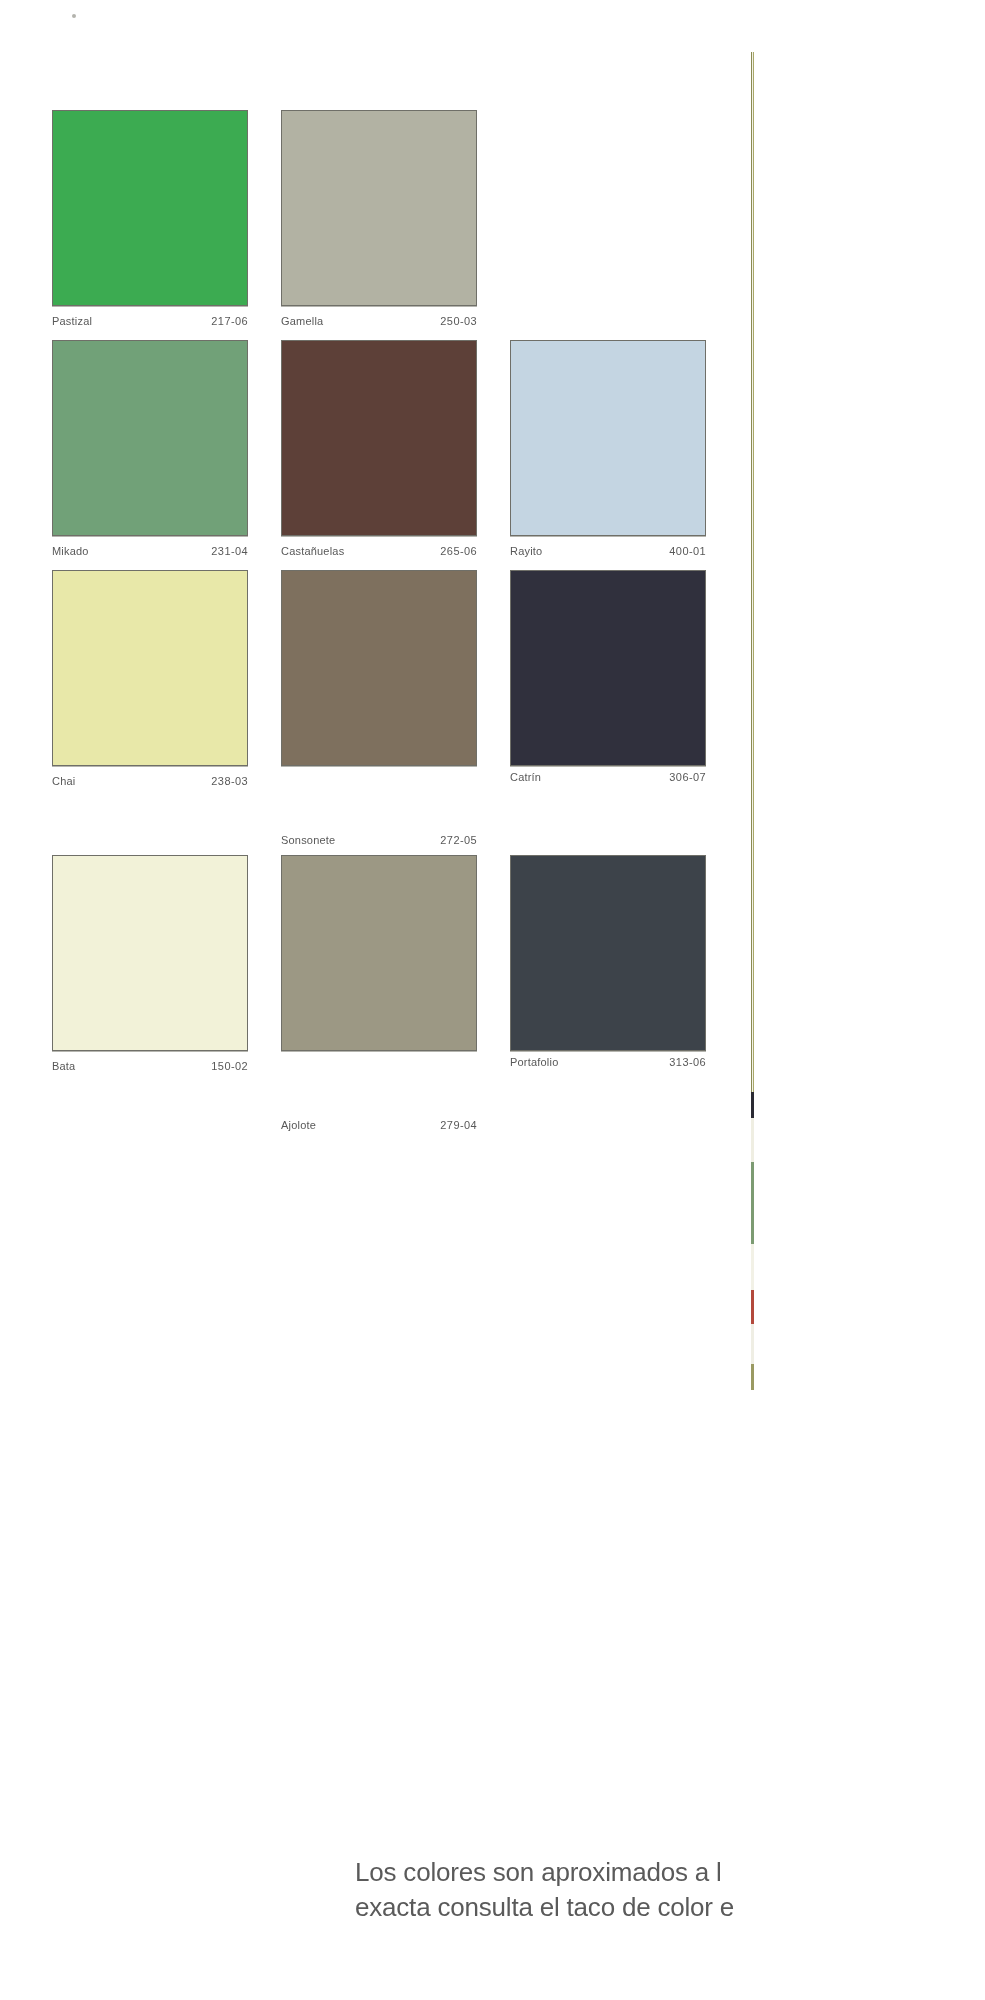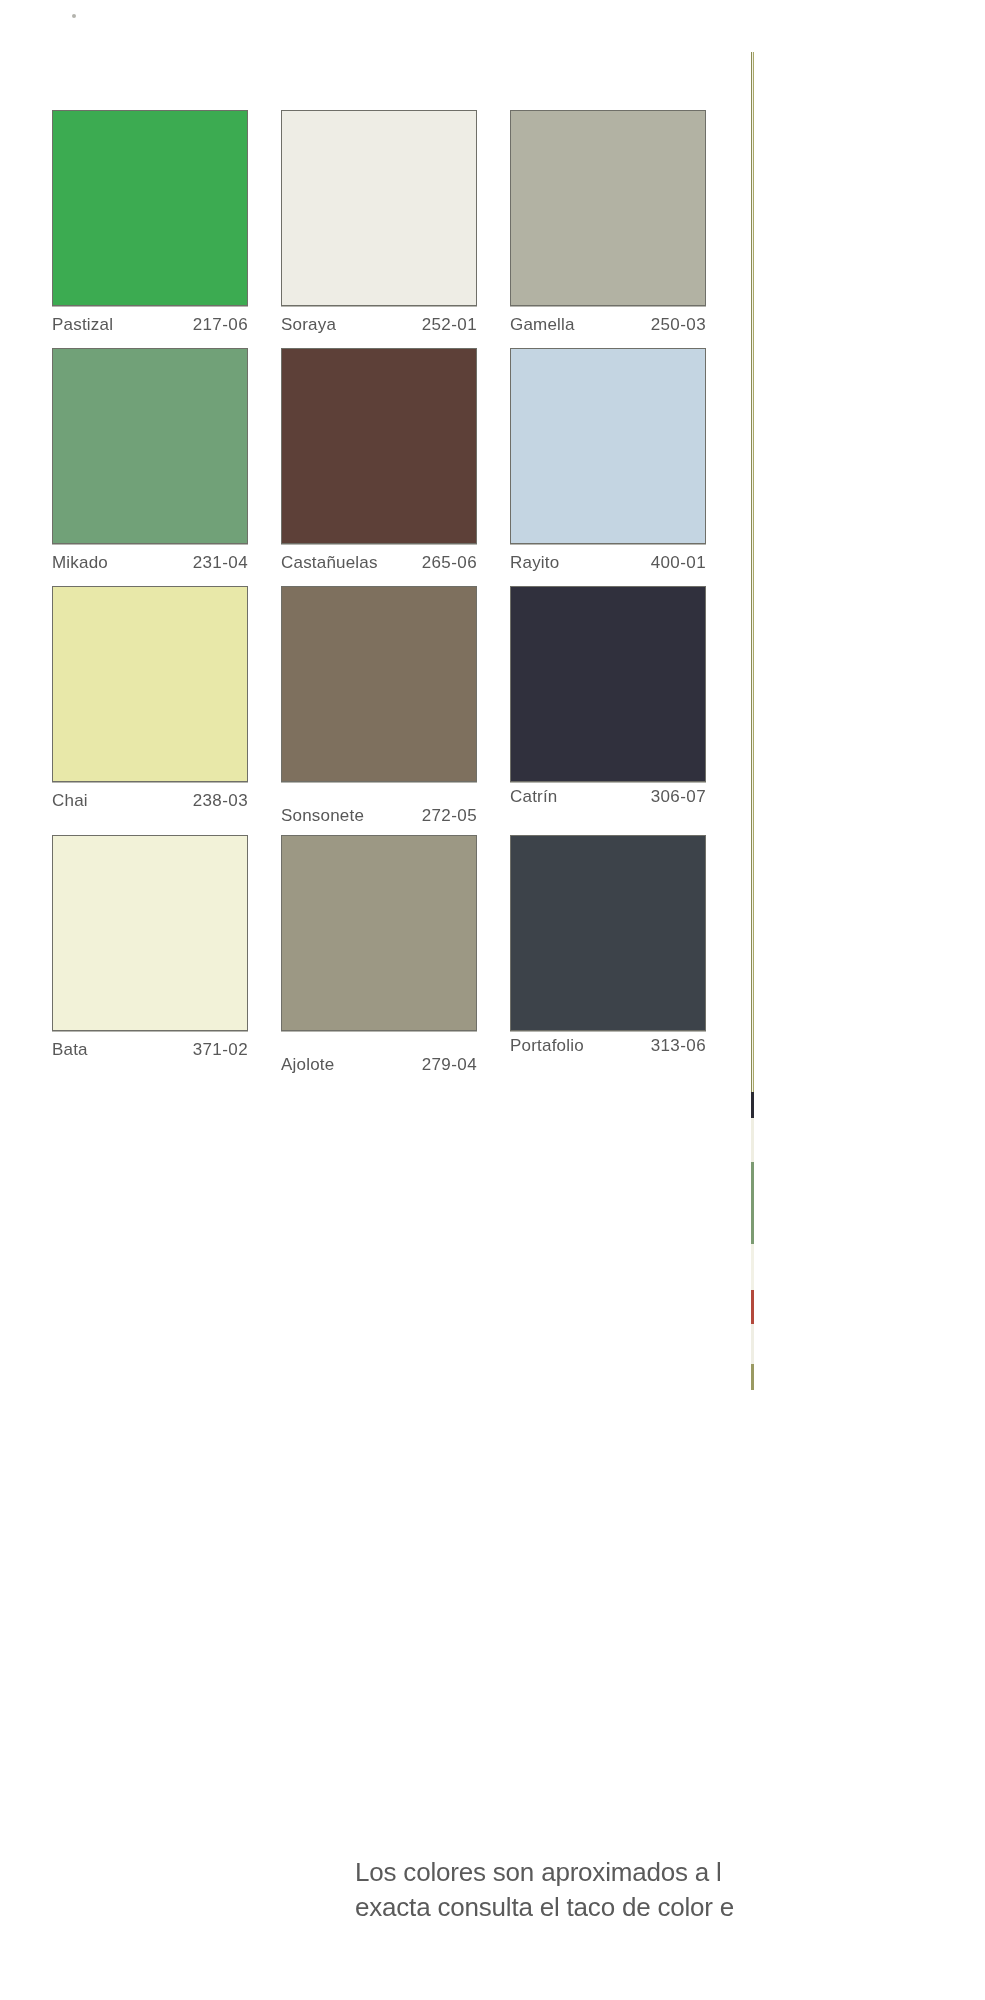--- a/index.html
+++ b/index.html
@@ -80,30 +80,30 @@
     box-sizing: border-box;
     box-shadow: 0 1px 0 rgba(120,120,110,.55);
   }
   .caption {
     display: flex;
     justify-content: space-between;
     align-items: baseline;
     width: 196px;
     padding-top: 9px;
     padding-bottom: 13px;
-    font-size: 17px;
+    font-size: 11px;
     letter-spacing: .2px;
     color: #585858;
     font-family: "Liberation Sans", sans-serif;
   }
   .cap-name { white-space: nowrap; }
   .cap-code { white-space: nowrap; letter-spacing: .4px; }
 
   
-  .cell.nudge-down .caption { padding-top: 24px; padding-bottom: 9px; }
+  .cell.nudge-down .caption { padding-top: 24px; padding-bottom: 9px; margin-top: 44px; }
   .cell.nudge-up .caption   { padding-top: 5px;  padding-bottom: 17px; }
 
   
   .disclaimer {
     position: absolute;
     left: 355px;
     top: 1855px;
     width: 640px;
     font-size: 26px;
     line-height: 1.34;
@@ -135,27 +135,20 @@
 
     <div class="row">
       <div class="cell">
         <div class="chip" style="background-color: rgb(60, 171, 81);"></div>
         <div class="caption">
           <span class="cap-name">Pastizal</span>
           <span class="cap-code">217-06</span>
         </div>
       </div>
       <div class="cell">
-        <div class="chip" style="background-color: rgb(238, 237, 229);"></div>
-        <div class="caption">
-          <span class="cap-name">Soraya</span>
-          <span class="cap-code">252-01</span>
-        </div>
-      </div>
-      <div class="cell">
         <div class="chip" style="background-color: rgb(178, 178, 163);"></div>
         <div class="caption">
           <span class="cap-name">Gamella</span>
           <span class="cap-code">250-03</span>
         </div>
       </div>
     </div>
 
 
     <div class="row">
@@ -204,21 +197,21 @@
           <span class="cap-code">306-07</span>
         </div>
       </div>
     </div>
 
     <div class="row">
       <div class="cell">
         <div class="chip" style="background-color: rgb(242, 242, 216);"></div>
         <div class="caption">
           <span class="cap-name">Bata</span>
-          <span class="cap-code">371-02</span>
+          <span class="cap-code">150-02</span>
         </div>
       </div>
       <div class="cell nudge-down">
         <div class="chip" style="background-color: rgb(156, 152, 132);"></div>
         <div class="caption">
           <span class="cap-name">Ajolote</span>
           <span class="cap-code">279-04</span>
         </div>
       </div>
       <div class="cell nudge-up">

